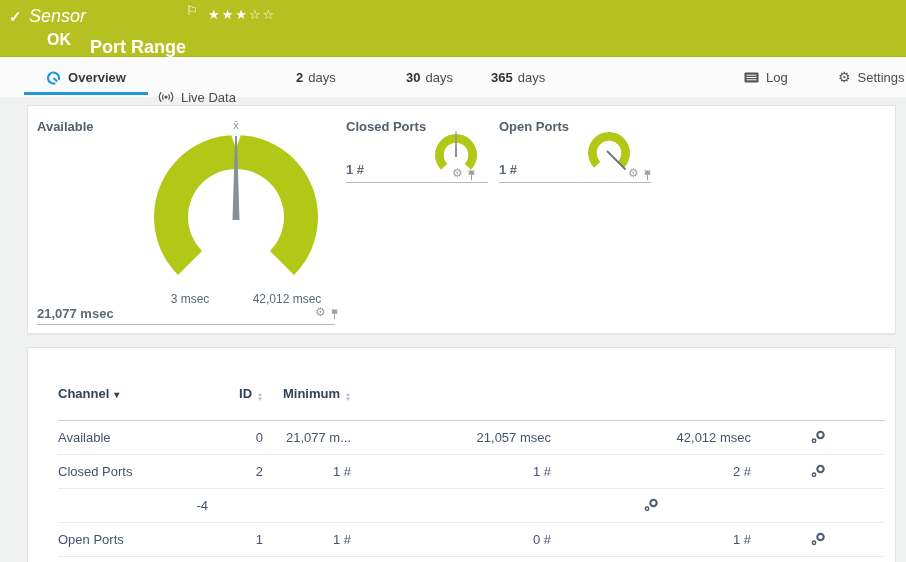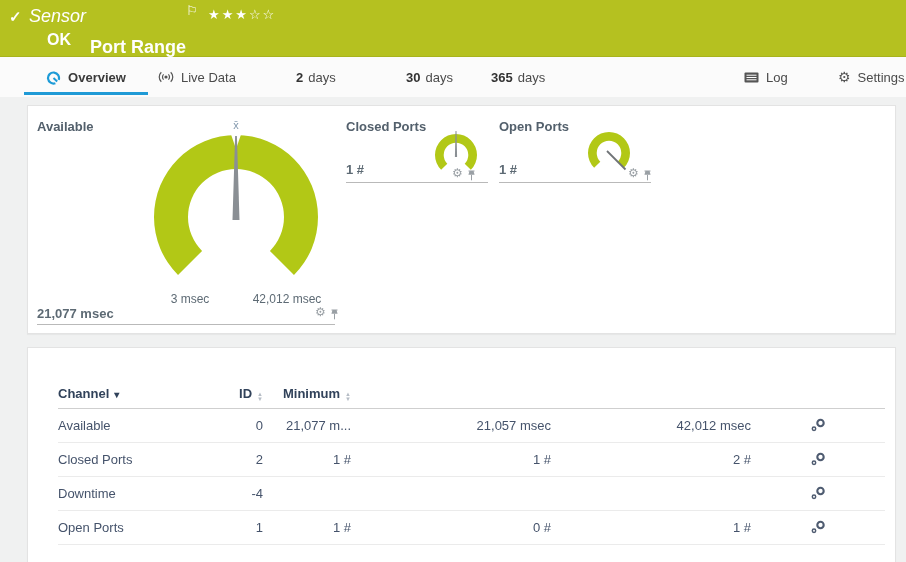--- a/index.html
+++ b/index.html
@@ -36,21 +36,21 @@
   .g-value { font-size:13px; font-weight:bold; color:#5d6a74; }
   .g-scale { font-size:12px; color:#5d6a74; text-align:center; }
   .g-underline { position:absolute; height:1px; background:#b9b9b9; }
   .icon-btn { display:inline-block; cursor:pointer; }
   .gear-txt { font-size:12px; color:#9aa0a5; line-height:11px; }
 
   
   .tbl { position:absolute; left:30px; top:38px; width:827px; }
   .trow { display:grid; grid-template-columns:150px 55px 88px 200px 200px 1fr; align-items:center; }
   .thead { color:#31425a; font-size:13px; font-weight:bold; align-items:start;
-           padding-bottom:6px; border-bottom:1px solid #cfcfcf; }
+           padding-bottom:18px; border-bottom:1px solid #cfcfcf; }
   .tbody-row { height:34px; border-bottom:1px solid #ebebeb; font-size:13px; color:#45536b; }
   .c-right { text-align:right; }
   .sort { display:inline-flex; flex-direction:column; font-size:6px; line-height:5px;
           color:#b6bdc6; margin-left:5px; vertical-align:2px; cursor:pointer; }
   .caret { color:#31425a; font-size:10px; margin-left:5px; }
   .lastval-hdr { margin-top:-1px; }
   .gearcell { display:flex; justify-content:center; }
   svg { display:block; }
 </style>
 </head>
@@ -68,21 +68,21 @@
 <div class="tabbar">
   <div class="tab tab-overview" style="left:24px; width:124px; justify-content:center;">
     <span>
       <svg width="15" height="15" viewBox="0 0 15 15">
         <path d="M12.67 9.88 A 5.5 5.5 0 1 0 9.38 13.17" fill="none" stroke="#1d9bd7" stroke-width="2.2"></path>
         <line x1="7.5" y1="8" x2="11.2" y2="11.4" stroke="#1d9bd7" stroke-width="2"></line>
       </svg>
     </span>
     <span>Overview</span>
   </div>
-  <div class="tab" style="left:158px;">
+  <div class="tab" style="left:158px;margin-top:20px;">
     <span>
       <svg width="16" height="12" viewBox="0 0 16 12">
         <circle cx="8" cy="6" r="1.6" fill="#555"></circle>
         <path d="M5.6 3.4 A3.6 3.6 0 0 0 5.6 8.6 M3.3 1.2 A6.6 6.6 0 0 0 3.3 10.8" fill="none" stroke="#555" stroke-width="1.2"></path>
         <path d="M10.4 3.4 A3.6 3.6 0 0 1 10.4 8.6 M12.7 1.2 A6.6 6.6 0 0 1 12.7 10.8" fill="none" stroke="#555" stroke-width="1.2"></path>
       </svg>
     </span>
     <span>Live Data</span>
   </div>
   <div class="tab" style="left:296px;">
@@ -218,21 +218,20 @@
           <span class="icon-btn">
         <svg width="17" height="15" viewBox="0 0 17 15">
           <circle cx="10.5" cy="5" r="3.2" fill="none" stroke="#4e5b70" stroke-width="2.1"></circle>
           <circle cx="4" cy="10.8" r="1.7" fill="none" stroke="#4e5b70" stroke-width="1.5"></circle>
         </svg>
       </span>
         </div>
     </div>
 
     <div class="trow tbody-row">
-      <div>Downtime</div>
       <div class="c-right">-4</div>
       <div class="c-right"></div>
       <div class="c-right"></div>
       <div class="c-right"></div>
       <div class="gearcell">
           <span class="icon-btn">
         <svg width="17" height="15" viewBox="0 0 17 15">
           <circle cx="10.5" cy="5" r="3.2" fill="none" stroke="#4e5b70" stroke-width="2.1"></circle>
           <circle cx="4" cy="10.8" r="1.7" fill="none" stroke="#4e5b70" stroke-width="1.5"></circle>
         </svg>

